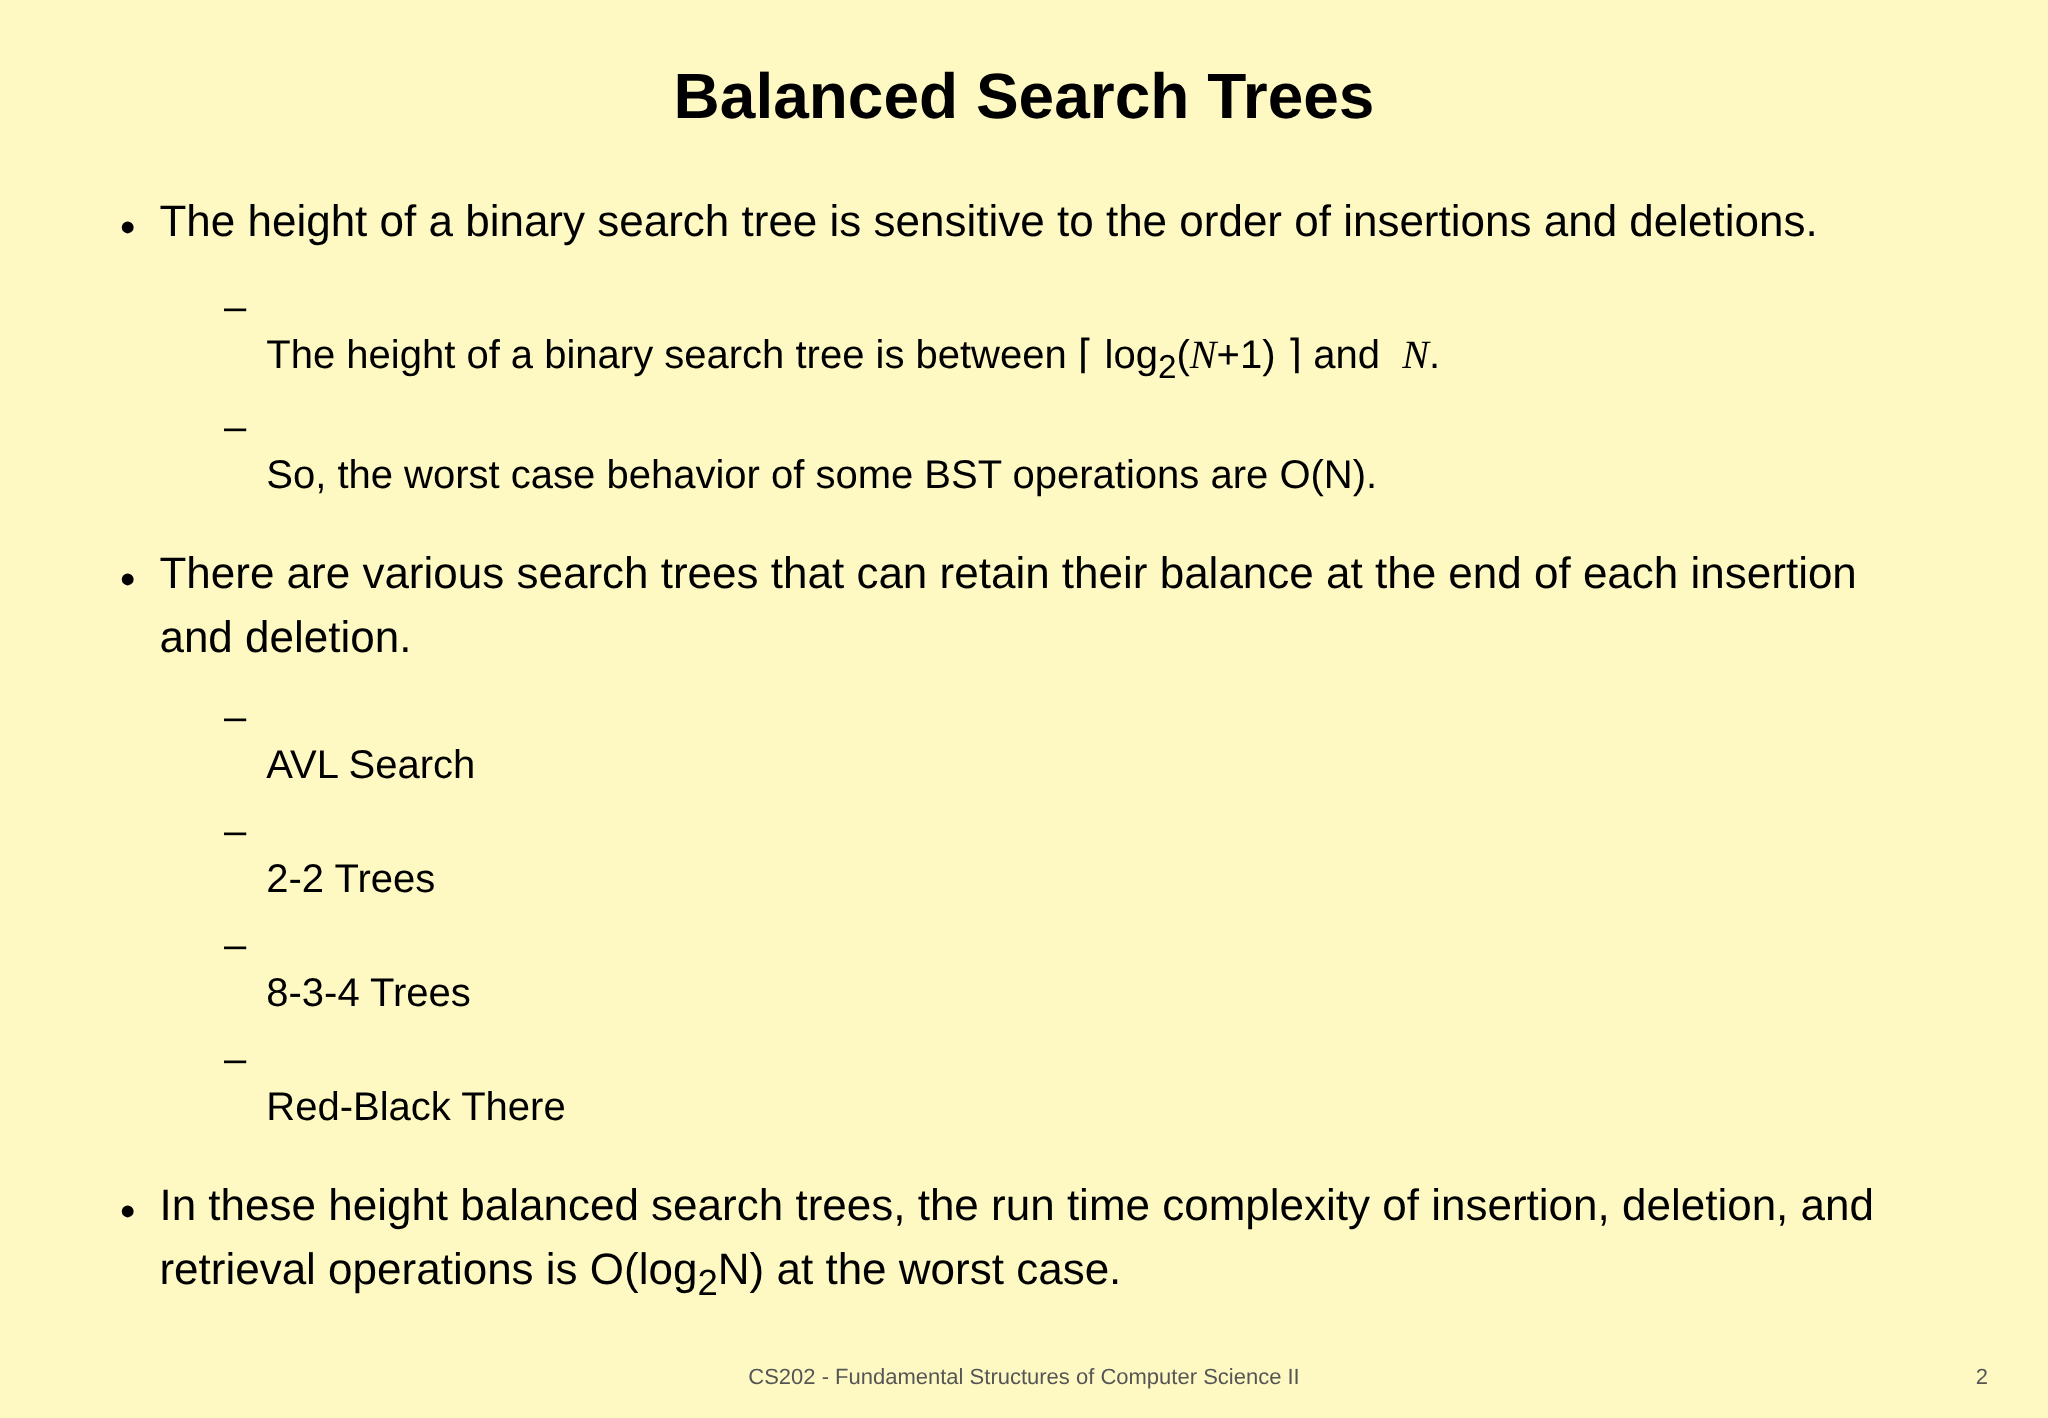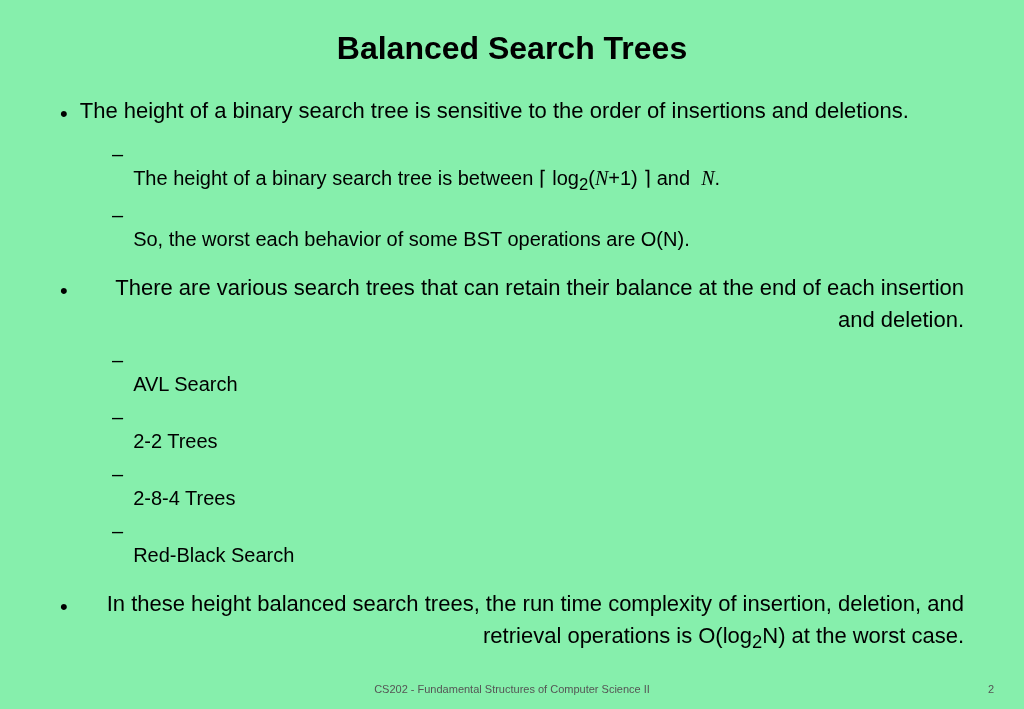--- a/index.html
+++ b/index.html
@@ -13,21 +13,21 @@
       font-family: 'Segoe UI', Arial, sans-serif;
       width: 1024px;
       height: 709px;
       overflow: hidden;
       position: relative;
     }
 
     .slide {
       width: 1024px;
       height: 709px;
-      background: #86efac;
+      background: #fef9c3;
       padding: 30px 60px 40px 60px;
       display: flex;
       flex-direction: column;
       position: relative;
     }
 
     .slide-title {
       font-size: 32px;
       font-weight: 900;
       text-align: center;
@@ -59,21 +59,20 @@
       line-height: 1.5;
       flex-shrink: 0;
       margin-top: 2px;
     }
 
     .bullet-text {
       font-size: 22px;
       line-height: 1.45;
       color: #000000;
       font-family: 'Segoe UI', Arial, sans-serif;
-      text-align: right;
     }
 
     .sub-bullets {
       margin-left: 52px;
       margin-top: 6px;
       display: flex;
       flex-direction: column;
       gap: 4px;
     }
 
@@ -147,46 +146,46 @@
       </div>
       <div class="sub-bullets">
         <div class="sub-bullet">
           <span class="sub-dash">–</span>
           <span class="sub-text">
             The height of a binary search tree is between <span class="ceiling-bracket">⌈</span> log<sub>2</sub>(<span class="math-inline">N</span>+1) <span class="ceiling-bracket">⌉</span> and &nbsp;<span class="math-inline">N</span>.
           </span>
         </div>
         <div class="sub-bullet">
           <span class="sub-dash">–</span>
-          <span class="sub-text">So, the worst each behavior of some BST operations are O(N).</span>
+          <span class="sub-text">So, the worst case behavior of some BST operations are O(N).</span>
         </div>
       </div>
     </div>
 
     <div class="bullet-section">
       <div class="main-bullet">
         <span class="bullet-dot">•</span>
         <span class="bullet-text">There are various search trees that can retain their balance at the end of each insertion and deletion.</span>
       </div>
       <div class="sub-bullets">
         <div class="sub-bullet">
           <span class="sub-dash">–</span>
           <span class="sub-text">AVL Search</span>
         </div>
         <div class="sub-bullet">
           <span class="sub-dash">–</span>
           <span class="sub-text">2-2 Trees</span>
         </div>
         <div class="sub-bullet">
           <span class="sub-dash">–</span>
-          <span class="sub-text">2-8-4 Trees</span>
-        </div>
-        <div class="sub-bullet">
-          <span class="sub-dash">–</span>
-          <span class="sub-text">Red-Black Search</span>
+          <span class="sub-text">8-3-4 Trees</span>
+        </div>
+        <div class="sub-bullet">
+          <span class="sub-dash">–</span>
+          <span class="sub-text">Red-Black There</span>
         </div>
       </div>
     </div>
 
     <div class="bullet-section">
       <div class="main-bullet">
         <span class="bullet-dot">•</span>
         <span class="bullet-text">
           In these height balanced search trees, the run time complexity of insertion, deletion, and retrieval operations is O(log<sub>2</sub>N) at the worst case.
         </span>

